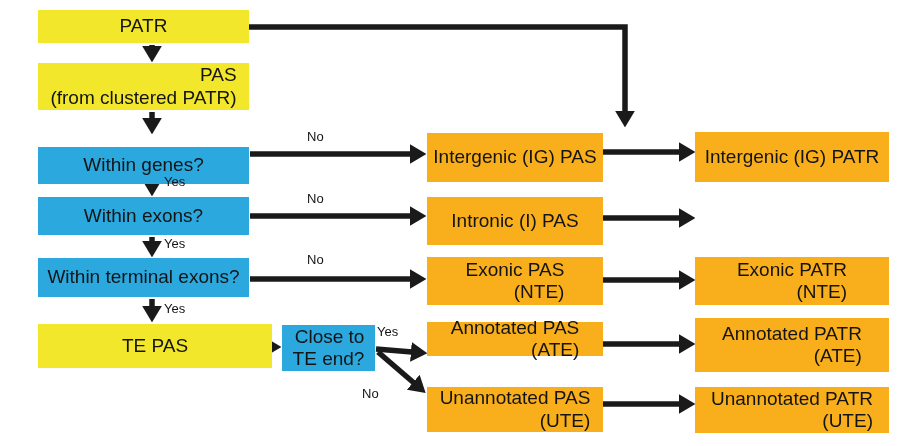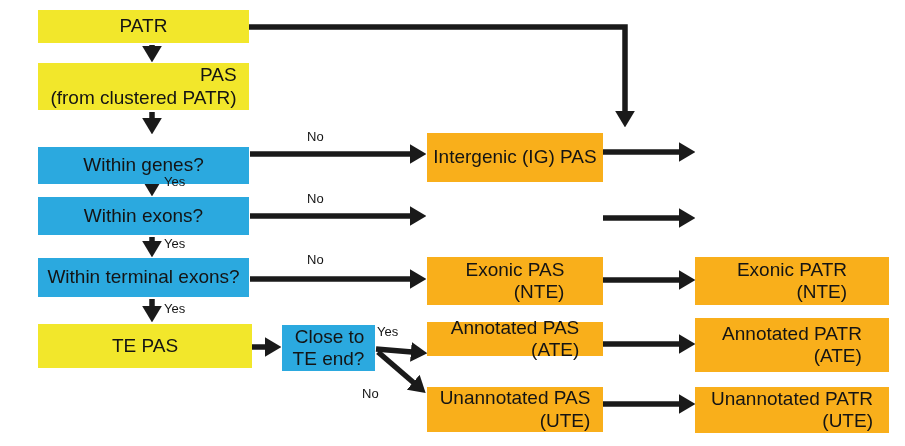--- a/index.html
+++ b/index.html
@@ -72,32 +72,34 @@
     <path class="arrow-line" d="M603,344 H680" marker-end="url(#ah)"></path>
     <path class="arrow-line" d="M603,404 H680" marker-end="url(#ah)"></path>
   </svg>
 
   <div class="node yellow" style="left:38px; top:10px; width:211px; height:33px;">PATR</div>
   <div class="node yellow" style="left:38px; top:63px; width:211px; height:47px;">PAS
 (from clustered PATR)</div>
   <div class="node blue" style="left:38px; top:135px; width:211px; height:37px;margin-top:12px;">Within genes?</div>
   <div class="node blue" style="left:38px; top:197px; width:211px; height:38px;">Within exons?</div>
   <div class="node blue" style="left:38px; top:258px; width:211px; height:39px;">Within terminal exons?</div>
-  <div class="node yellow" style="left:38px; top:324px; width:214px; height:44px;">TE PAS</div>
+  <div class="node yellow" style="left:38px; top:324px; width:234px; height:44px;">TE PAS</div>
   <div class="node blue" style="left:282px; top:325px; width:93px; height:46px;">Close to
 TE end?</div>
 
   <div class="node orange" style="left:427px; top:133px; width:176px; height:49px;">Intergenic (IG) PAS</div>
+  <div class="node orange" style="left:427px; top:197px; width:176px; height:48px;">Intronic (I) PAS</div>
   <div class="node orange" style="left:427px; top:257px; width:176px; height:48px;">Exonic PAS
 (NTE)</div>
   <div class="node orange" style="left:427px; top:322px; width:176px; height:34px;">Annotated PAS
 (ATE)</div>
   <div class="node orange" style="left:427px; top:387px; width:176px; height:45px;">Unannotated PAS
 (UTE)</div>
 
+  <div class="node orange" style="left:695px; top:132px; width:194px; height:50px;">Intergenic (IG) PATR</div>
   <div class="node orange" style="left:695px; top:257px; width:194px; height:48px;">Exonic PATR
 (NTE)</div>
   <div class="node orange" style="left:695px; top:318px; width:194px; height:54px;">Annotated PATR
 (ATE)</div>
   <div class="node orange" style="left:695px; top:387px; width:194px; height:46px;">Unannotated PATR
 (UTE)</div>
 
   <span class="edge-label" style="left:307px; top:130px;">No</span>
   <span class="edge-label" style="left:307px; top:192px;">No</span>
   <span class="edge-label" style="left:307px; top:253px;">No</span>

